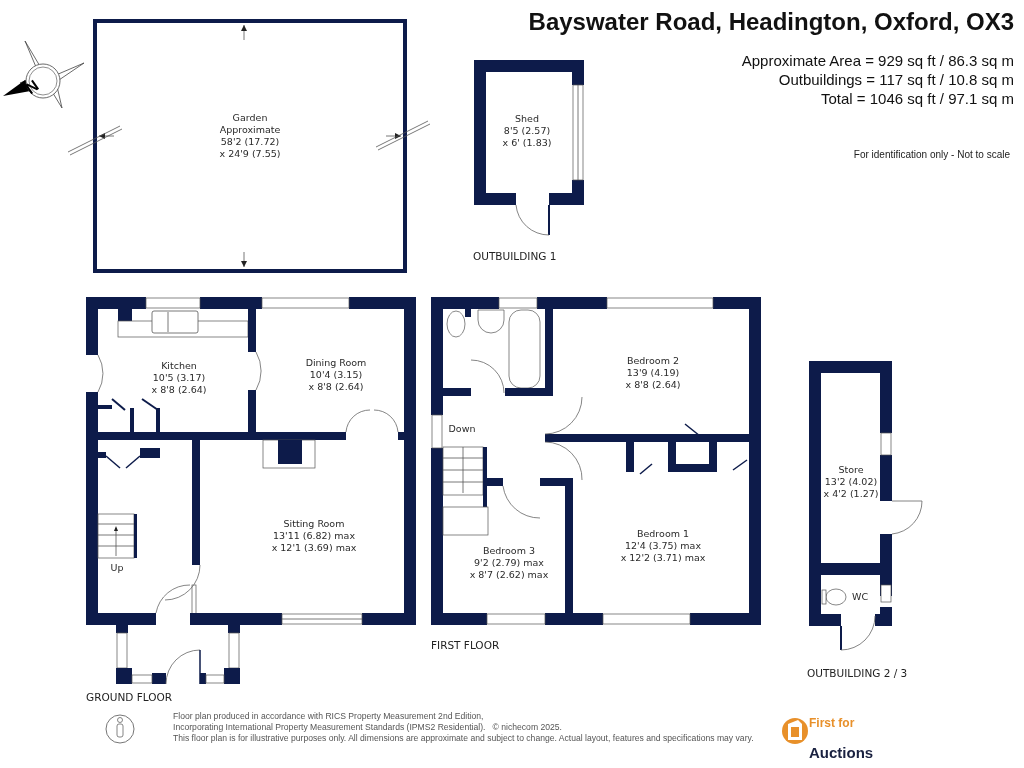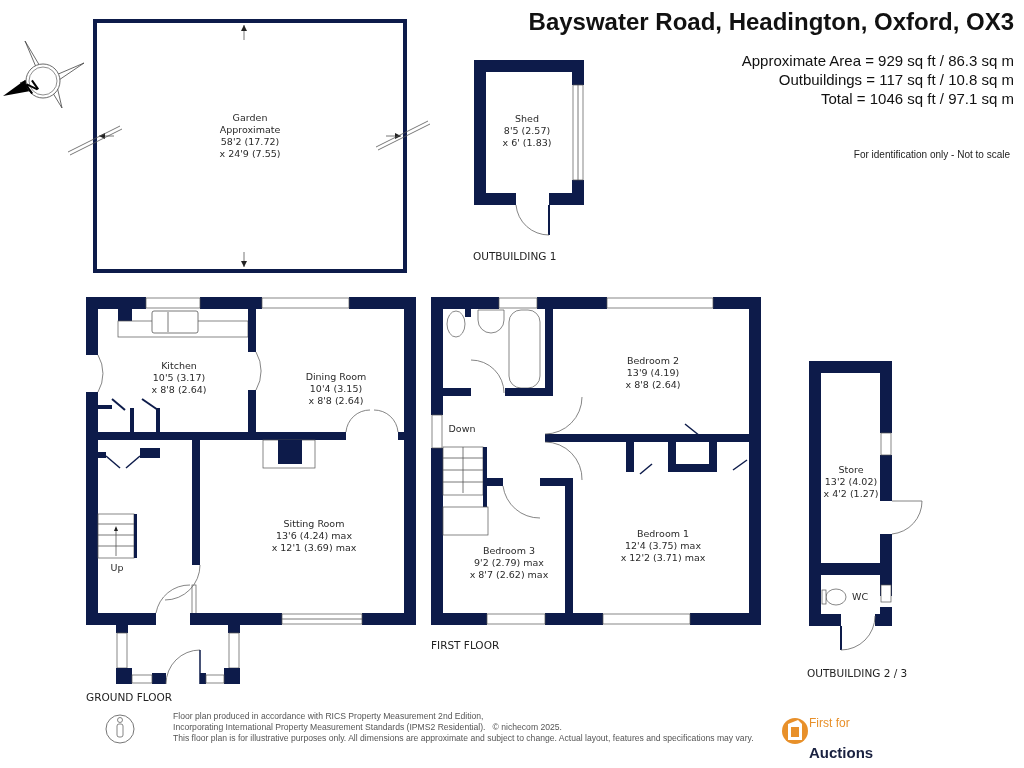--- a/index.html
+++ b/index.html
@@ -6,21 +6,21 @@
   body { width: 1024px; height: 768px; position: relative; overflow: hidden; font-family: "Liberation Sans", sans-serif; }
   .abs { position: absolute; }
   .title { right: 10px; top: 8px; font-size: 24px; font-weight: bold; color: #111; white-space: nowrap; }
   .area-line { right: 10px; font-size: 15px; color: #111; text-align: right; white-space: nowrap; margin-left: 19px; }
   .note { right: 14px; top: 113px; font-size: 10px; color: #222; white-space: nowrap; margin-top: 36px; }
   .room-label { font-family: "DejaVu Sans", sans-serif; font-size: 9.5px; line-height: 12px; color: #2a2a2a; text-align: center; white-space: nowrap; transform: translateX(-50%); }
   .floor-label { font-family: "DejaVu Sans", sans-serif; font-size: 10.5px; color: #222; white-space: nowrap; }
   .footer-text { left: 140px; top: 711px; font-size: 8.6px; line-height: 11.2px; color: #555; white-space: nowrap; margin-left: 33px; }
   .footer-text div { white-space: pre; }
   .logo { left: 781px; top: 716px; width: 100px; height: 32px; }
-  .logo-top { position: absolute; left: 28px; top: 0px; font-size: 12px; font-weight: normal; color: #e8902a; }
+  .logo-top { position: absolute; left: 28px; top: 0px; font-size: 12px; font-weight: bold; color: #e8902a; }
   .logo-bottom { position: absolute; left: 28px; top: 12px; font-size: 15px; font-weight: bold; color: #1a2140; margin-top: 16px; }
   svg.plan { position: absolute; left: 0; top: 0; }
 </style>
 </head>
 <body>
 
 <svg class="plan" width="1024" height="768" viewBox="0 0 1024 768">
   <defs>
     <style>
       .w { fill: #0d1b4a; }
@@ -246,28 +246,28 @@
   <div>8'5 (2.57)</div>
   <div>x 6' (1.83)</div>
 </div>
 <div class="abs floor-label" style="left:473px;top:250px">OUTBUILDING 1</div>
 
 <div class="abs room-label" style="left:179px;top:360px">
   <div>Kitchen</div>
   <div>10'5 (3.17)</div>
   <div>x 8'8 (2.64)</div>
 </div>
-<div class="abs room-label" style="left:336px;top:371px">
+<div class="abs room-label" style="left:336px;top:357px">
   <div>Dining Room</div>
   <div>10'4 (3.15)</div>
   <div>x 8'8 (2.64)</div>
 </div>
 <div class="abs room-label" style="left:314px;top:518px">
   <div>Sitting Room</div>
-  <div>13'6 (4.24) max</div>
+  <div>13'11 (6.82) max</div>
   <div>x 12'1 (3.69) max</div>
 </div>
 <div class="abs room-label" style="left:117px;top:562px">Up</div>
 <div class="abs floor-label" style="left:86px;top:691px">GROUND FLOOR</div>
 
 <div class="abs room-label" style="left:653px;top:355px">
   <div>Bedroom 2</div>
   <div>13'9 (4.19)</div>
   <div>x 8'8 (2.64)</div>
 </div>

